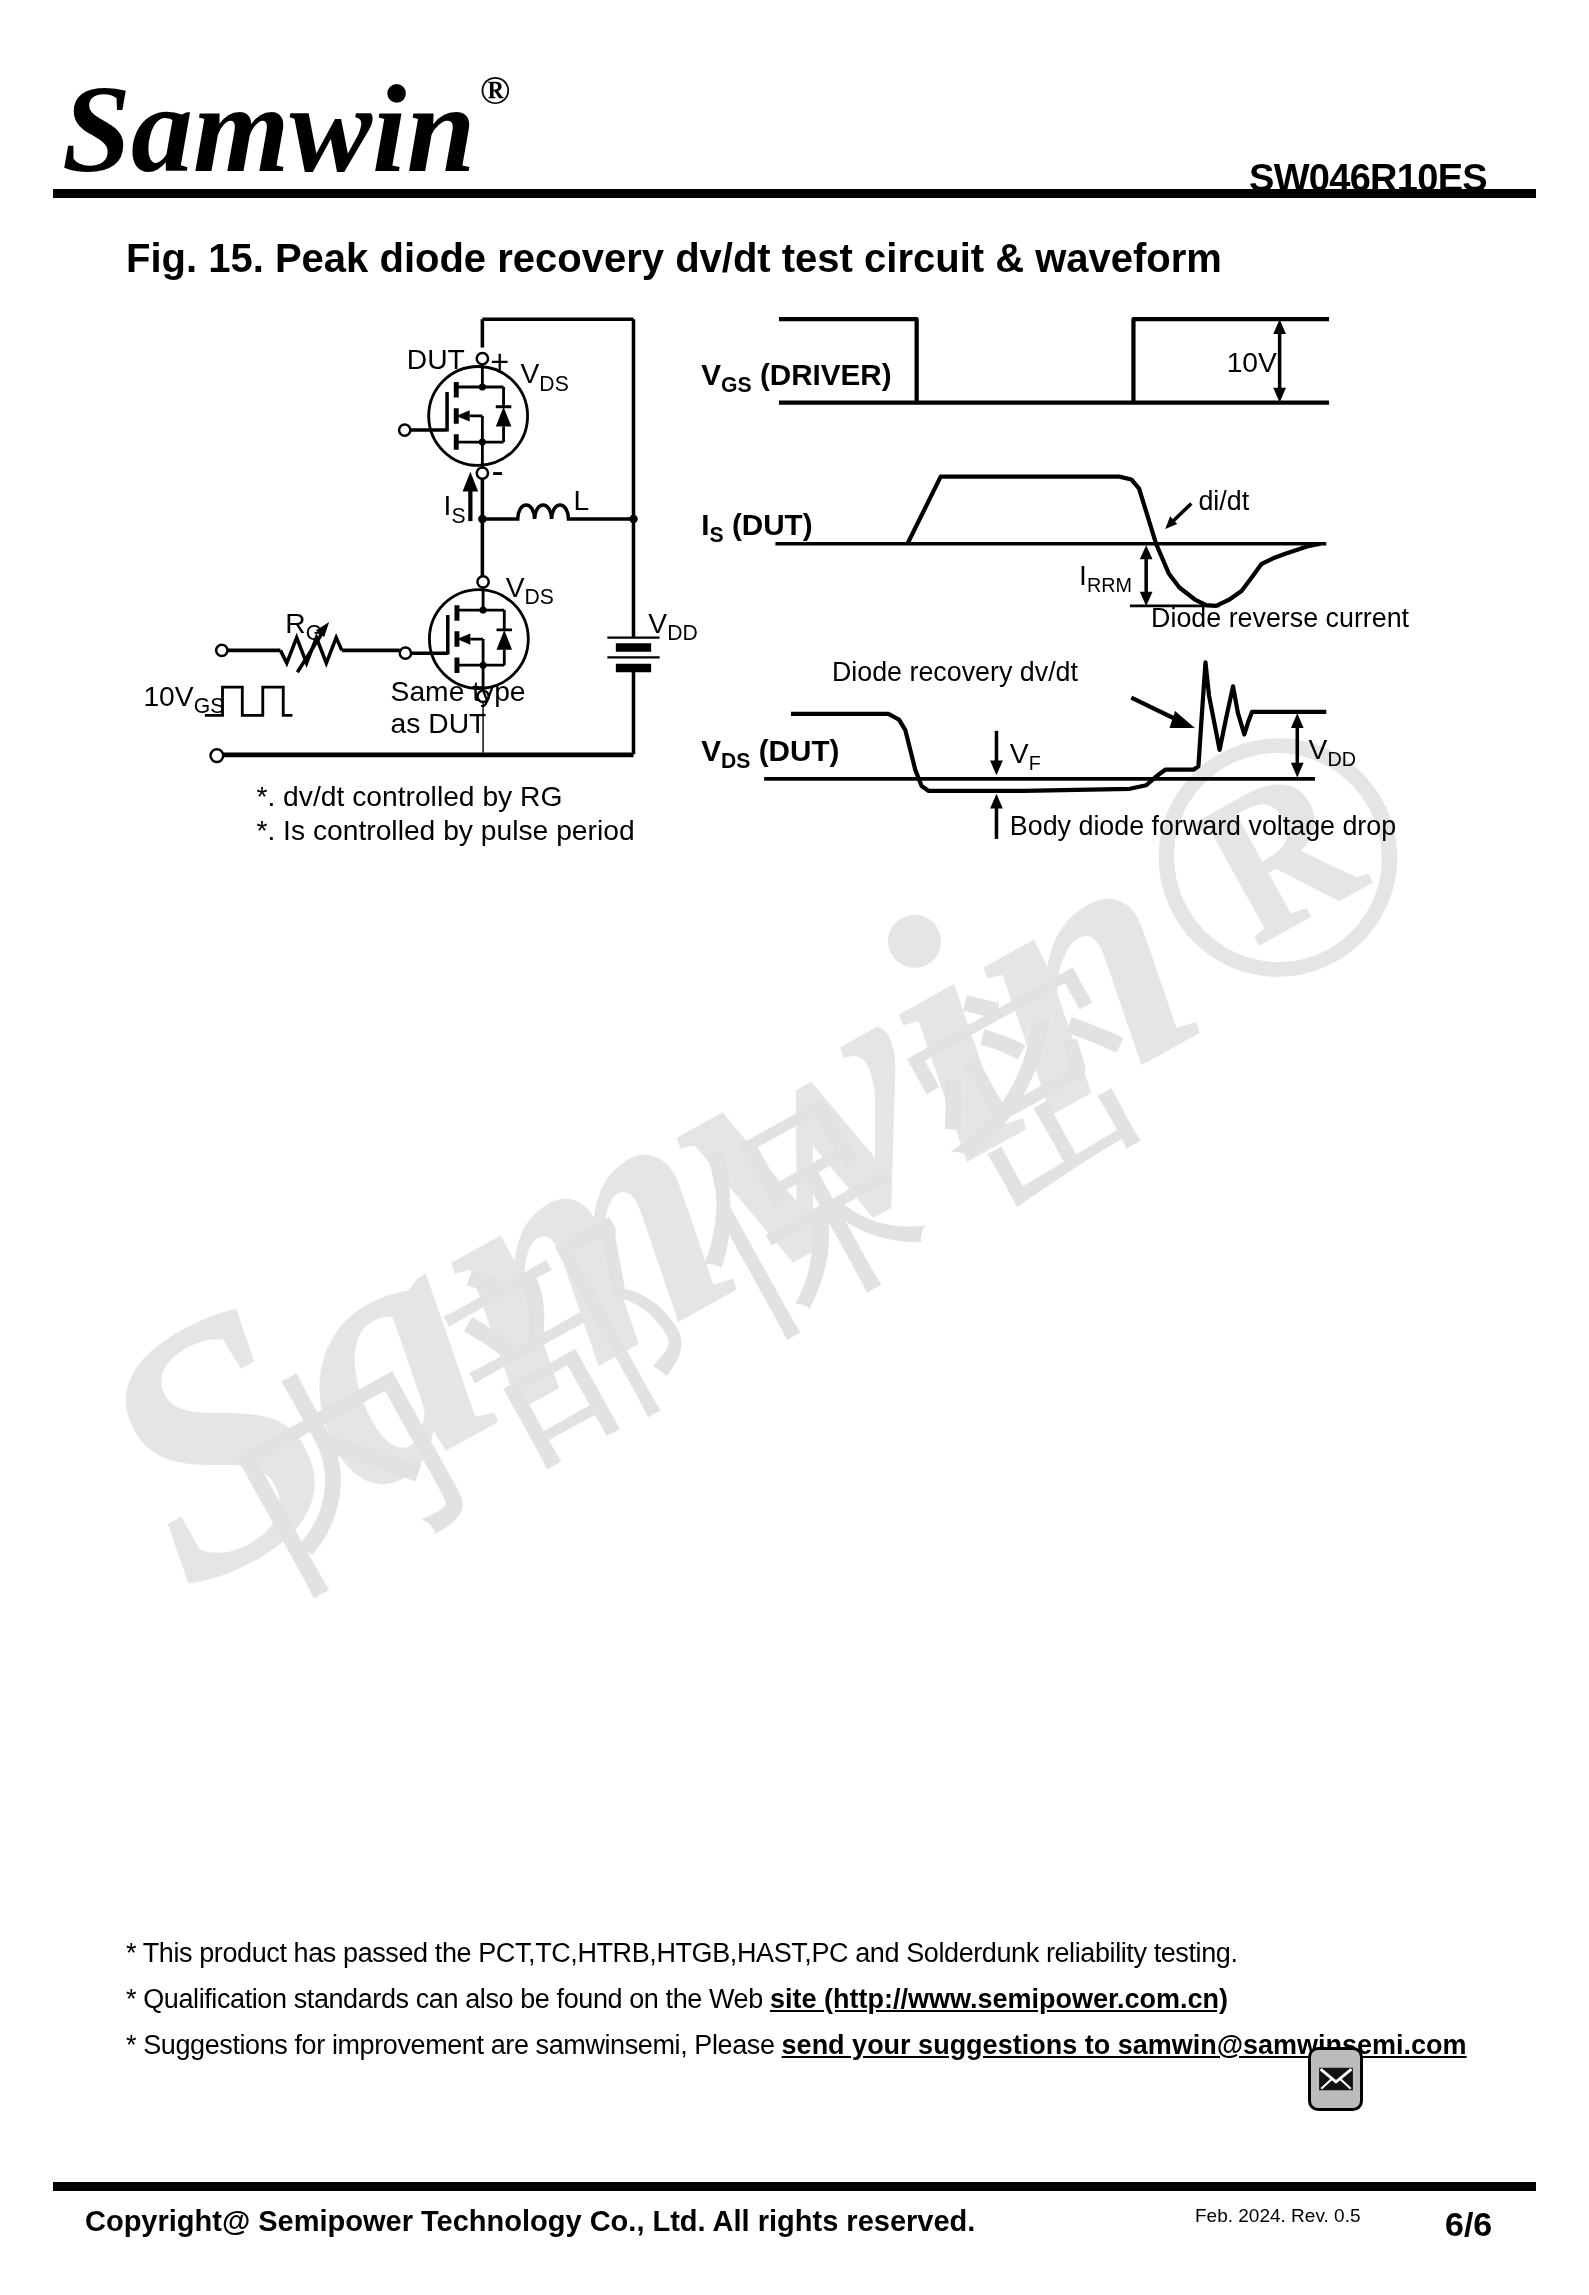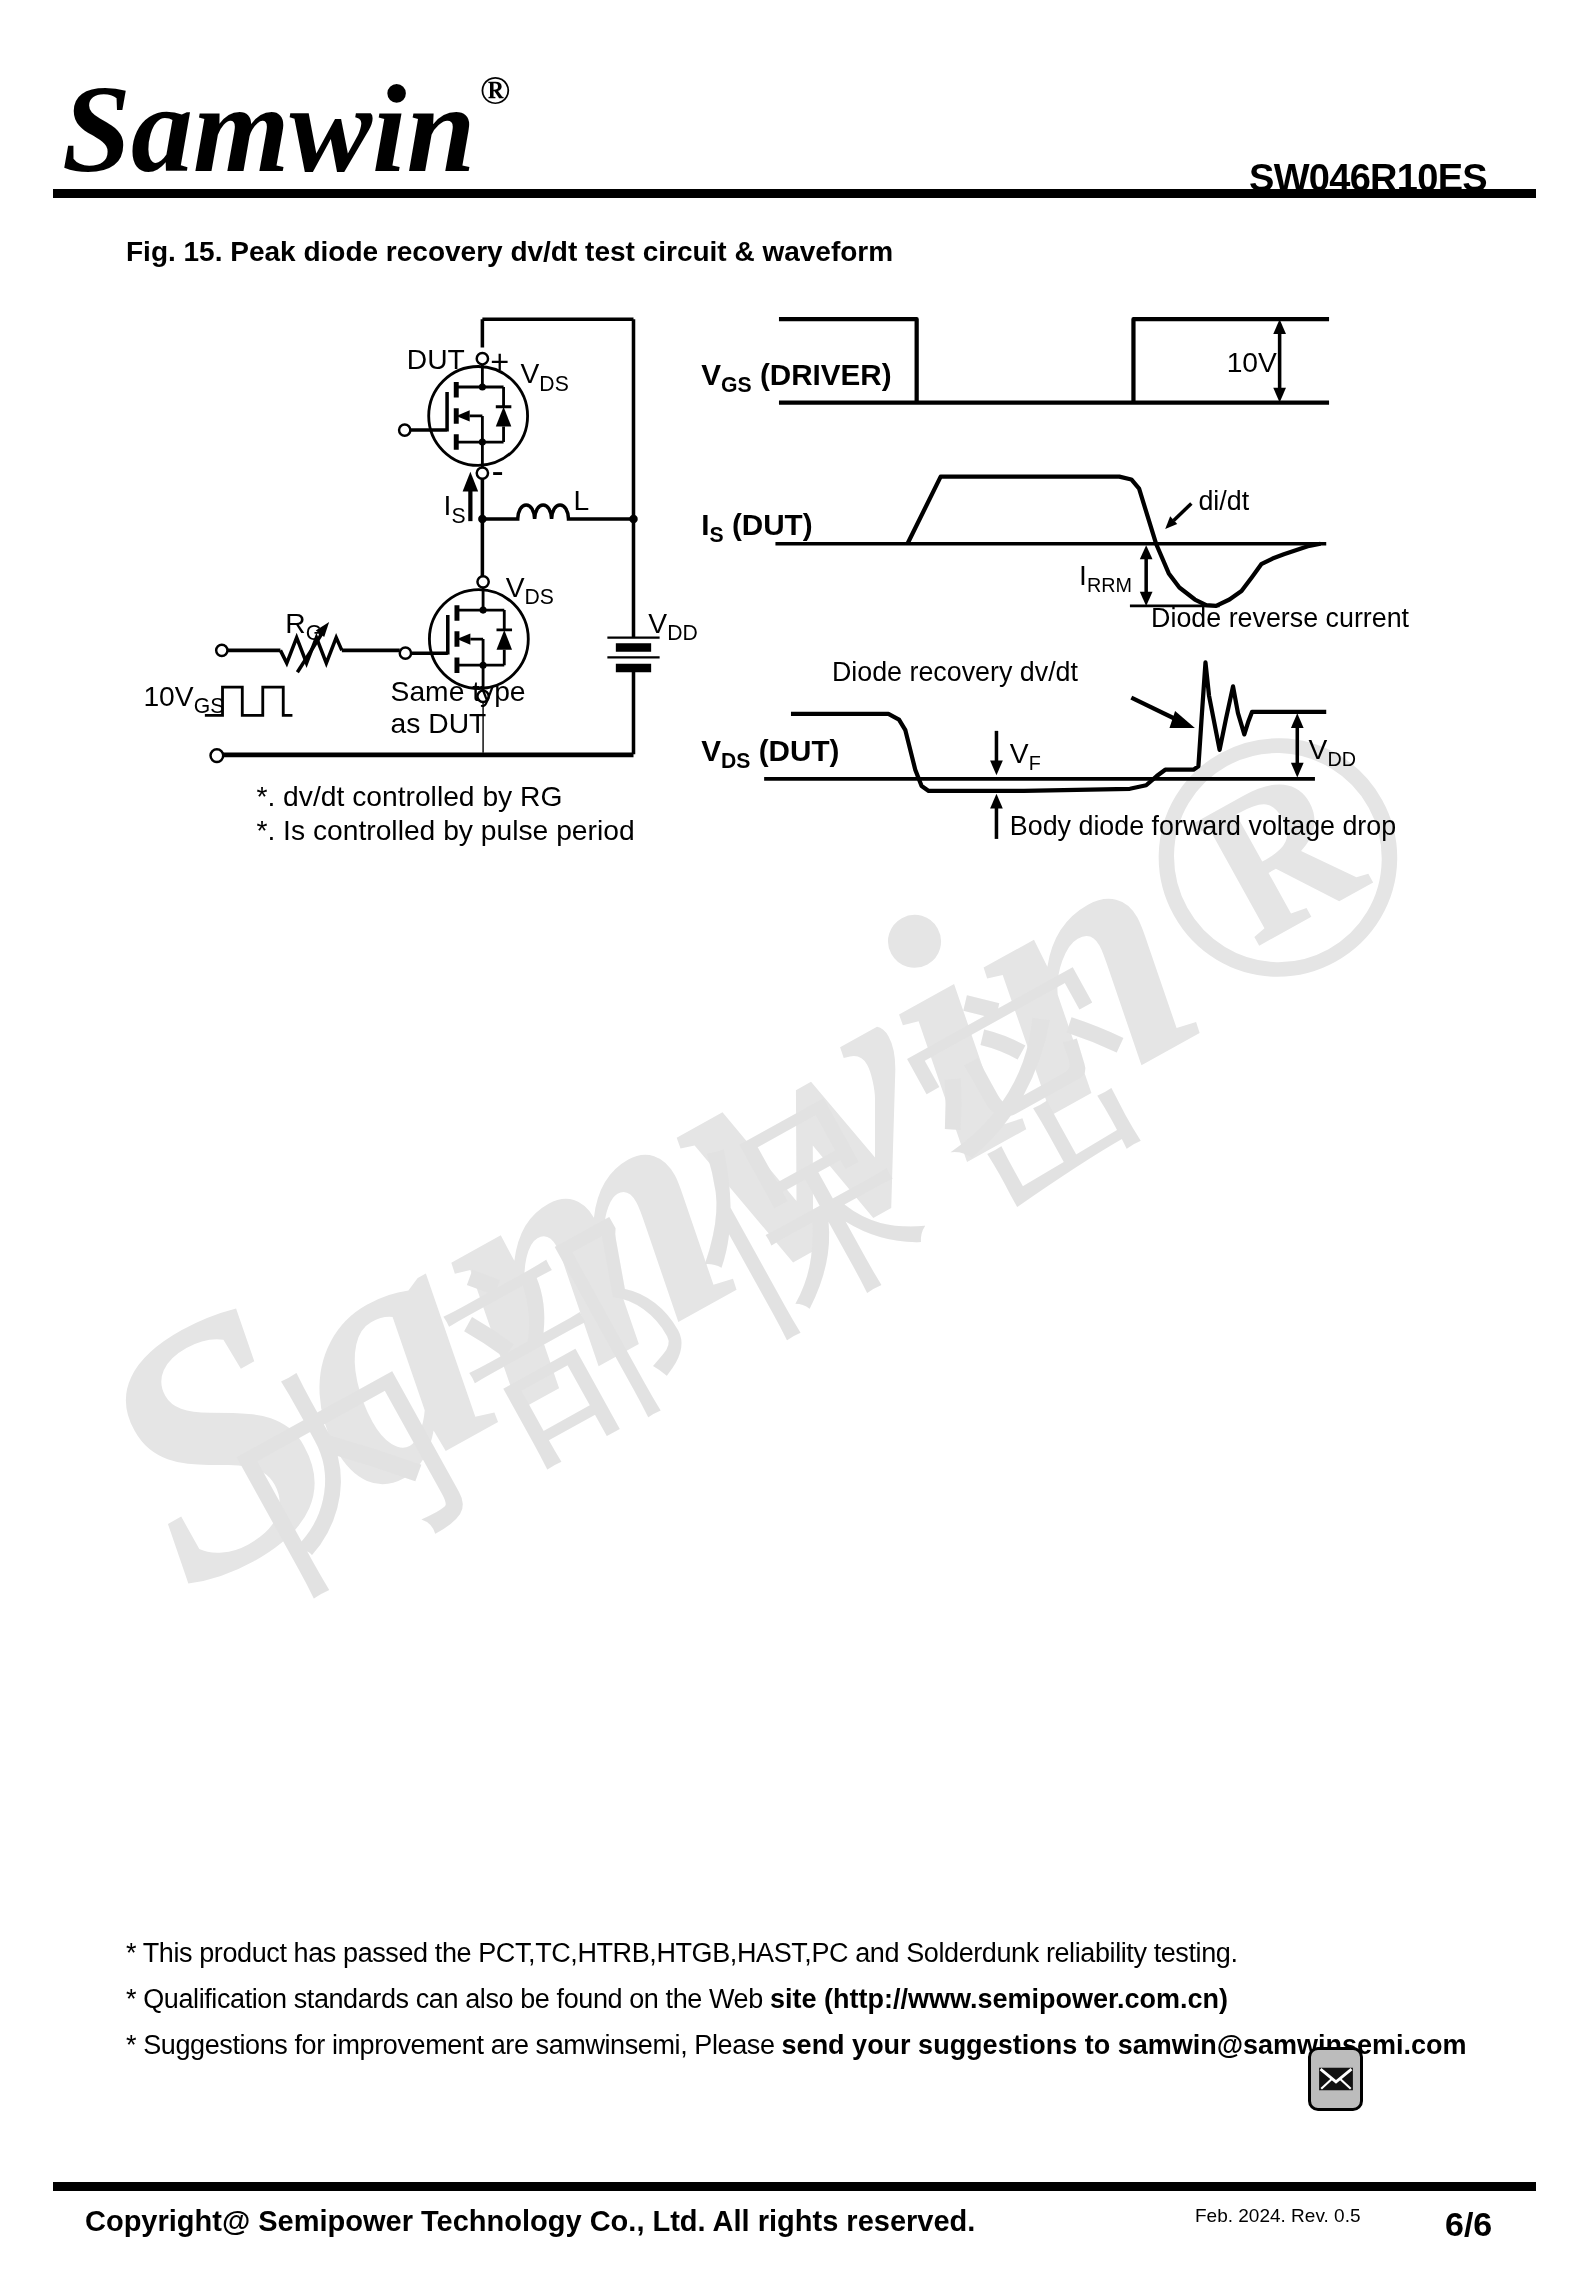--- a/index.html
+++ b/index.html
@@ -14,33 +14,33 @@
     font-size:353px;color:#e5e5e5;}
   .wm-cn{left:53px;top:1091px;width:1307px;height:353px;transform:rotate(-29deg);
     font-family:"DejaVu Sans",sans-serif;font-size:219px;letter-spacing:42px;color:#e2e2e2;}
   
   .logo{position:absolute;left:62px;top:68px;z-index:2;line-height:1;
     font-family:"Liberation Serif",serif;font-style:italic;font-weight:bold;font-size:124px;}
   .logo sup{font-size:41px;vertical-align:67px;font-style:normal;margin-left:4.2px;}
   .partno{position:absolute;top:131px;left:1240px;width:247px;text-align:right;z-index:2;
     font-size:38px;font-weight:bold;letter-spacing:-0.7px;margin-top:26px;}
   .hrule{position:absolute;left:53px;top:189px;width:1483px;height:8.5px;background:#000;z-index:2;}
-  .fig-title{position:absolute;left:126px;top:236px;z-index:2;font-size:28px;font-weight:bold;}
+  .fig-title{position:absolute;left:126px;top:236px;z-index:2;font-size:40px;font-weight:bold;}
   
   svg.figure{position:absolute;left:0;top:0;width:1589px;height:918px;z-index:1;}
   svg.figure text{fill:#000;font-family:"Liberation Sans",sans-serif;}
   .t38{font-size:38px;} .t40{font-size:40px;} .t46{font-size:46px;} .t52{font-size:52px;}
   .axis{font-size:42px;font-weight:bold;}
   .sub{font-size:30px;} .sub2{font-size:28px;}
   .wire{stroke:#000;fill:none;}
   
   .disclaimer{position:absolute;left:126px;top:1930px;z-index:2;}
   .d-title{font-size:32.5px;letter-spacing:0.4px;margin-bottom:14px;}
   .d-line{font-size:27px;line-height:46px;white-space:nowrap;letter-spacing:-0.4px;}
-  .d-line b{letter-spacing:0;}
+  .d-line b{letter-spacing:0;text-decoration:underline;}
   .mail{position:absolute;left:1308px;top:2047px;width:55px;height:64px;z-index:2;
     background:#bcbcbc;border:3.5px solid #000;border-radius:10px;box-sizing:border-box;
     display:flex;align-items:center;justify-content:center;}
   
   .frule{position:absolute;left:53px;top:2182px;width:1483px;height:9.2px;background:#000;z-index:2;}
   .f-copy{position:absolute;left:85px;top:2205px;font-size:29px;font-weight:bold;z-index:2;}
   .f-rev{position:absolute;left:1195px;top:2205px;font-size:19px;font-weight:normal;z-index:2;}
   .f-page{position:absolute;left:1445px;top:2205px;font-size:34px;font-weight:bold;z-index:2;}
 </style>
 </head>

